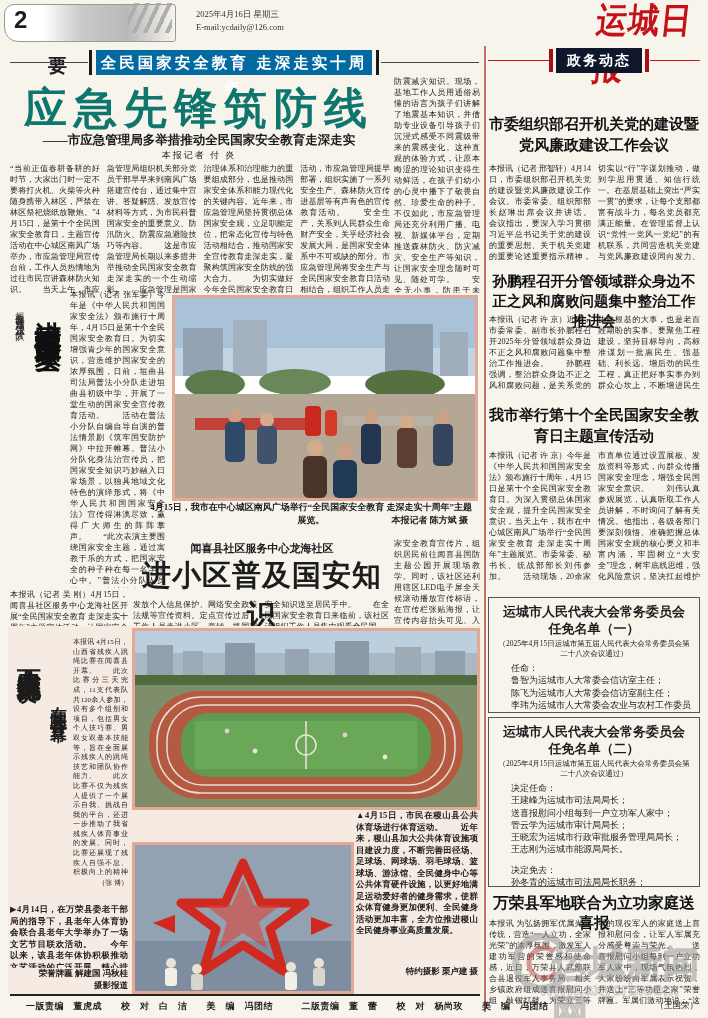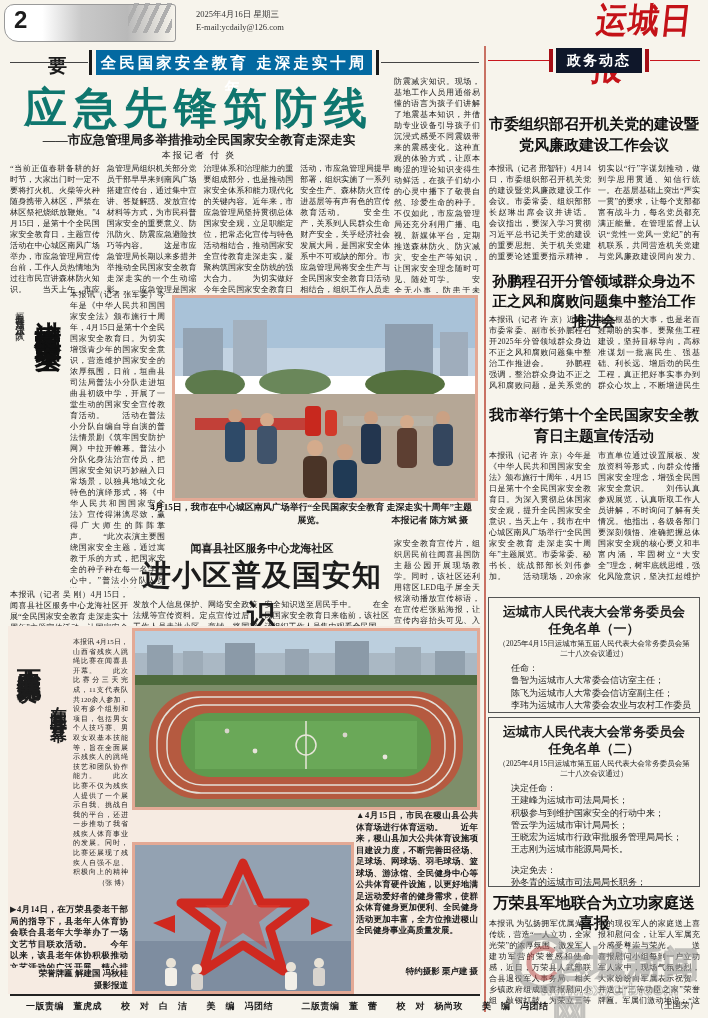--- a/index.html
+++ b/index.html
@@ -238,21 +238,21 @@
     <div class="lawline">李玮为运城市人大常委会农业与农村工作委员会副主任。</div>
 
   </div>
 
   <div class="abs lawbox" style="top:717px;height:170px;">
     <div class="lawtitle sans">运城市人民代表大会常务委员会</div>
     <div class="lawtitle sans">任免名单（二）</div>
     <div class="lawnote">（2025年4月15日运城市第五届人民代表大会常务委员会第二十八次会议通过）</div>
     <div class="lawline">决定任命：</div>
     <div class="lawline">王建峰为运城市司法局局长；</div>
-    <div class="lawline">积极参与到维护国家安全的行动中来；</div>
+    <div class="lawline">送喜报慰问小组每到一户立功军人家中；</div>
     <div class="lawline">管云学为运城市审计局局长；</div>
     <div class="lawline">王晓宏为运城市行政审批服务管理局局长；</div>
     <div class="lawline">王志刚为运城市能源局局长。</div>
     <div class="lawgap"></div>
     <div class="lawline">决定免去：</div>
     <div class="lawline">孙冬青的运城市司法局局长职务；</div>
 
   </div>
 
   <div class="abs rtitle sans" style="top:893px;font-size:15.5px;line-height:20px;">万荣县军地联合为立功家庭送喜报</div>

